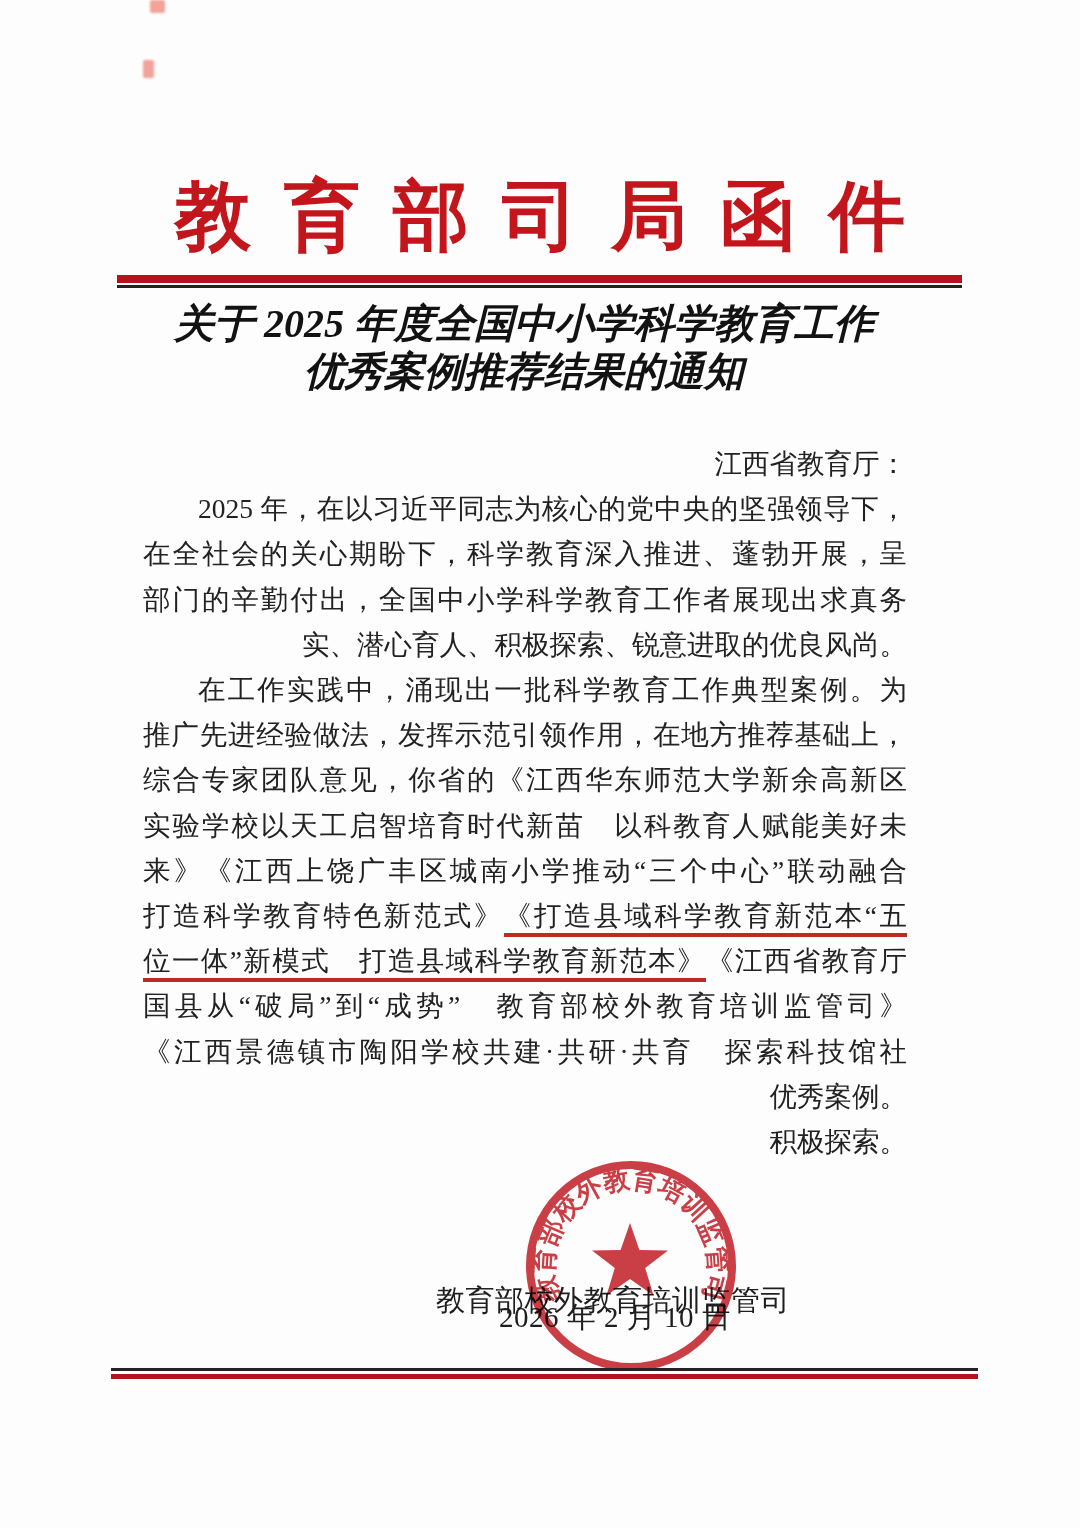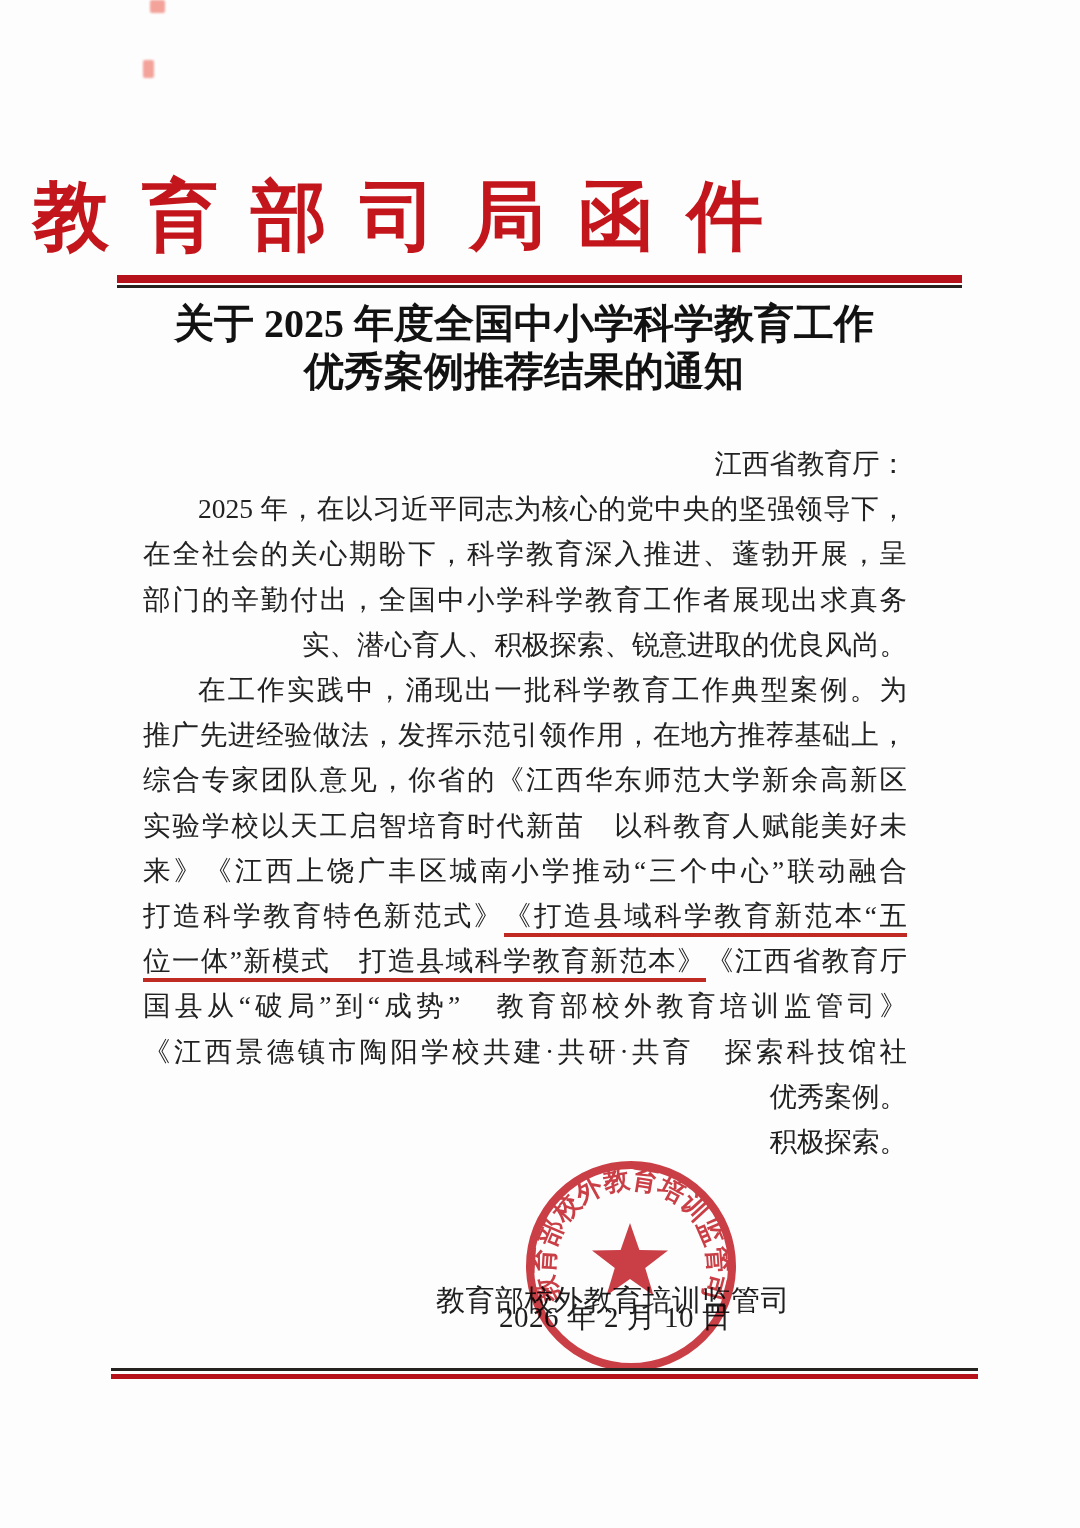--- a/index.html
+++ b/index.html
@@ -20,33 +20,34 @@
     font-family:"Liberation Serif","DejaVu Serif",serif;
     color:var(--text);
   }
   
   .red-mark{position:absolute;background:rgba(233,74,56,.5);filter:blur(1.2px);border-radius:2px;}
   .mark1{left:150px;top:0;width:15px;height:13px;}
   .mark2{left:143px;top:60px;width:11px;height:18px;}
 
   .letterhead{
     position:absolute;top:166px;left:0;width:100%;
+    text-align:center;
     font-size:76px;font-weight:bold;
     color:var(--header-red);
     letter-spacing:33px;padding-left:33px;
     white-space:nowrap;
   }
   .rule-top{position:absolute;top:275px;left:117px;width:845px;}
   .rule-top .r{height:8px;background:var(--rule-red);}
   .rule-top .b{height:3px;background:#26221f;margin-top:2px;}
 
   .doc-title{
     position:absolute;top:300px;left:24px;width:1000px;
     text-align:center;font-weight:bold;
-    font-size:40px;line-height:48px;color:#121212;
+    font-size:40px;line-height:48px;color:#121212;font-style:italic;
   }
 
   .letter-body{
     position:absolute;top:441px;left:143px;width:764px;
     font-size:27.5px;line-height:45.2px;
     color:#222;
   }
   .line{text-align:right;}
   .line.just{text-align:justify;text-align-last:justify;}
   .line.indent{text-indent:2em;}

